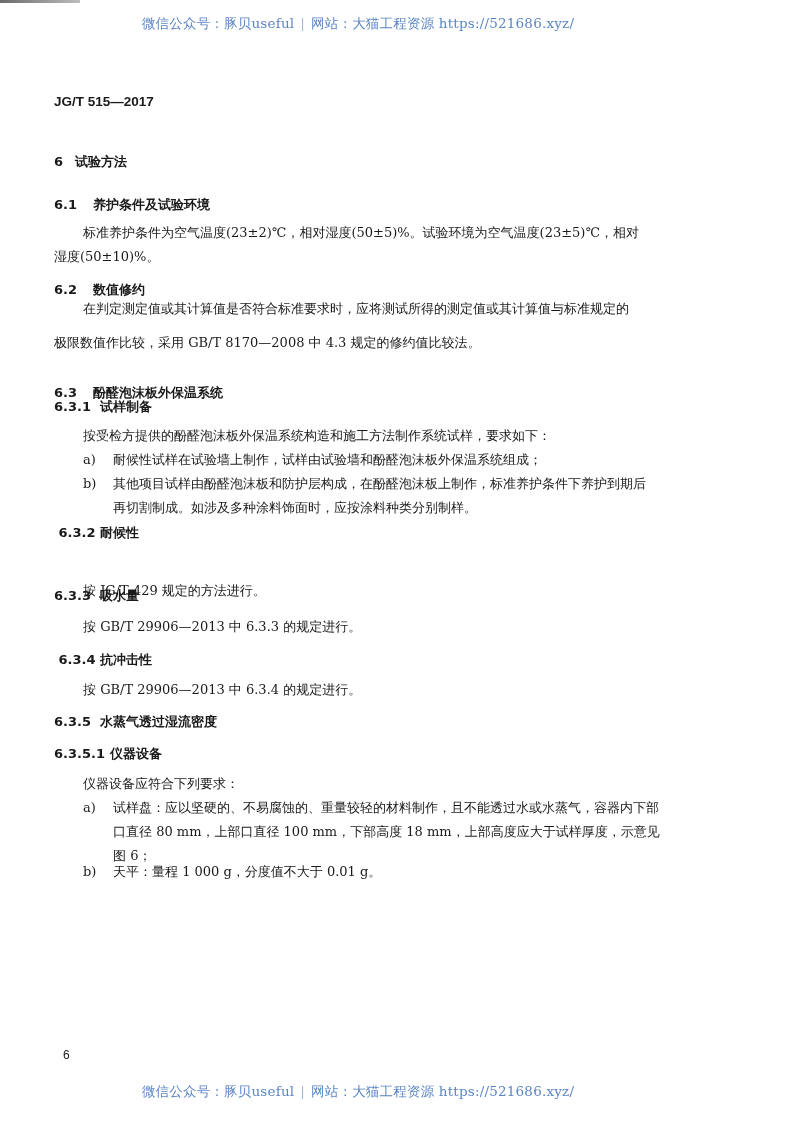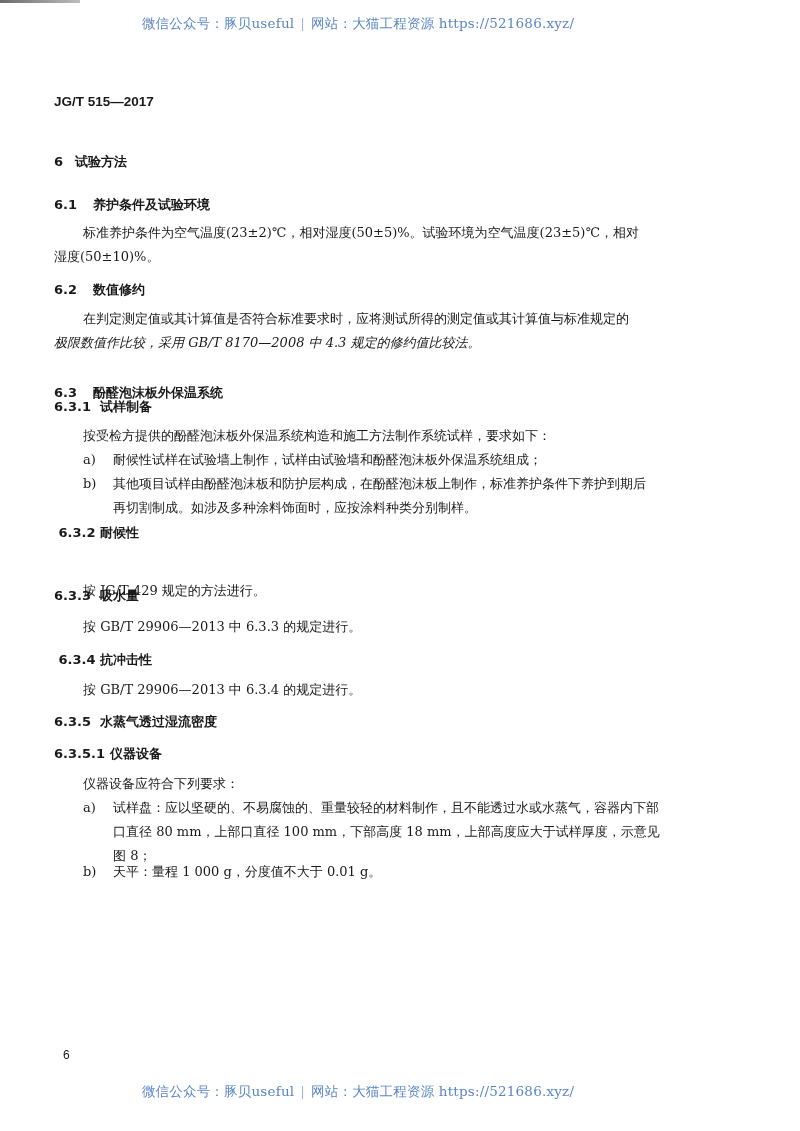--- a/index.html
+++ b/index.html
@@ -42,22 +42,22 @@
 
   <div class="h" style="left:54px; top:196px;">
     <span class="num" style="width:39px">6.1</span><span>养护条件及试验环境</span>
   </div>
   <div class="p" style="left:83px; top:219px;">标准养护条件为空气温度(23±2)℃，相对湿度(50±5)%。试验环境为空气温度(23±5)℃，相对</div>
   <div class="p" style="left:54px; top:243px;">湿度(50±10)%。</div>
 
   <div class="h" style="left:54px; top:281px;">
     <span class="num" style="width:39px">6.2</span><span>数值修约</span>
   </div>
-  <div class="p" style="left:83px; top:305px;">在判定测定值或其计算值是否符合标准要求时，应将测试所得的测定值或其计算值与标准规定的</div>
-  <div class="p" style="left:54px; top:329px;font-style:italic;">极限数值作比较，采用 GB/T 8170—2008 中 4.3 规定的修约值比较法。</div>
+  <div class="p" style="left:83px; top:295px;">在判定测定值或其计算值是否符合标准要求时，应将测试所得的测定值或其计算值与标准规定的</div>
+  <div class="p" style="left:54px; top:329px;">极限数值作比较，采用 GB/T 8170—2008 中 4.3 规定的修约值比较法。</div>
 
   <div class="h" style="left:54px; top:364px;margin-top:20px;">
     <span class="num" style="width:39px">6.3</span><span>酚醛泡沫板外保温系统</span>
   </div>
 
   <div class="h" style="left:54px; top:398px;">
     <span class="num" style="width:46px">6.3.1</span><span>试样制备</span>
   </div>
   <div class="p" style="left:83px; top:422px;">按受检方提供的酚醛泡沫板外保温系统构造和施工方法制作系统试样，要求如下：</div>
   <div class="li" style="left:83px; top:446px;">
@@ -90,21 +90,21 @@
   </div>
 
   <div class="h" style="left:54px; top:745px;">
     <span class="num" style="width:56px">6.3.5.1</span><span>仪器设备</span>
   </div>
   <div class="p" style="left:83px; top:770px;">仪器设备应符合下列要求：</div>
   <div class="li" style="left:83px; top:794px;">
     <span class="marker">a)</span>
     <span class="txt">试样盘：应以坚硬的、不易腐蚀的、重量较轻的材料制作，且不能透过水或水蒸气，容器内下部</span>
     <span class="txt" style="top:24px">口直径 80 mm，上部口直径 100 mm，下部高度 18 mm，上部高度应大于试样厚度，示意见</span>
-    <span class="txt" style="top:48px">图 8；</span>
+    <span class="txt" style="top:48px">图 6；</span>
   </div>
   <div class="li" style="left:83px; top:858px;">
     <span class="marker">b)</span>
     <span class="txt">天平：量程 1 000 g，分度值不大于 0.01 g。</span>
   </div>
 </div>
 
 <div class="page-num">6</div>
 
 <div class="watermark wm-bottom">

